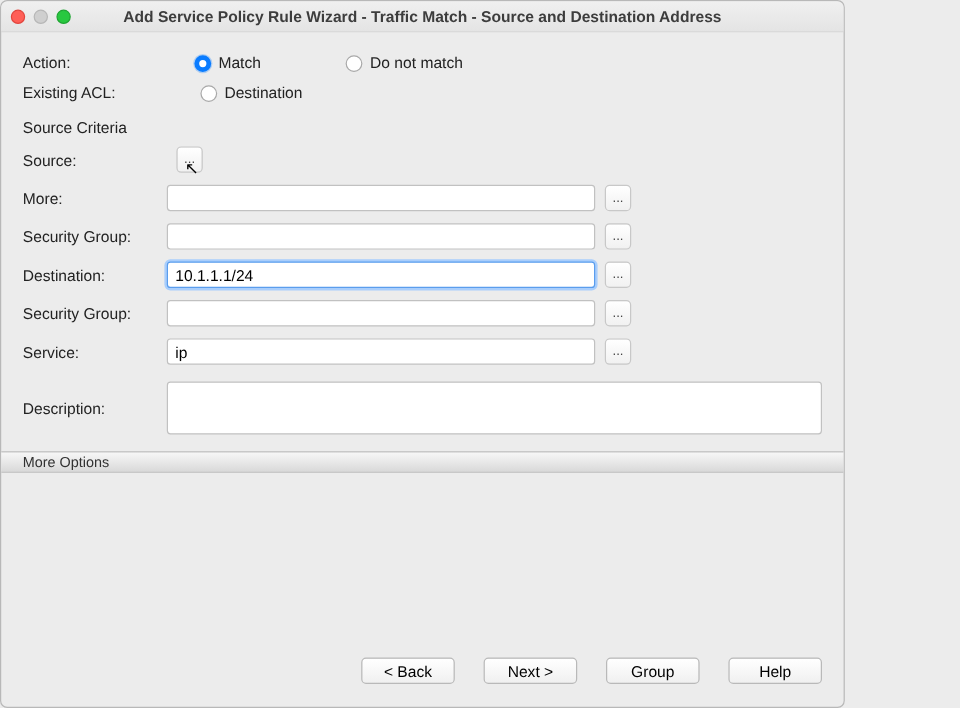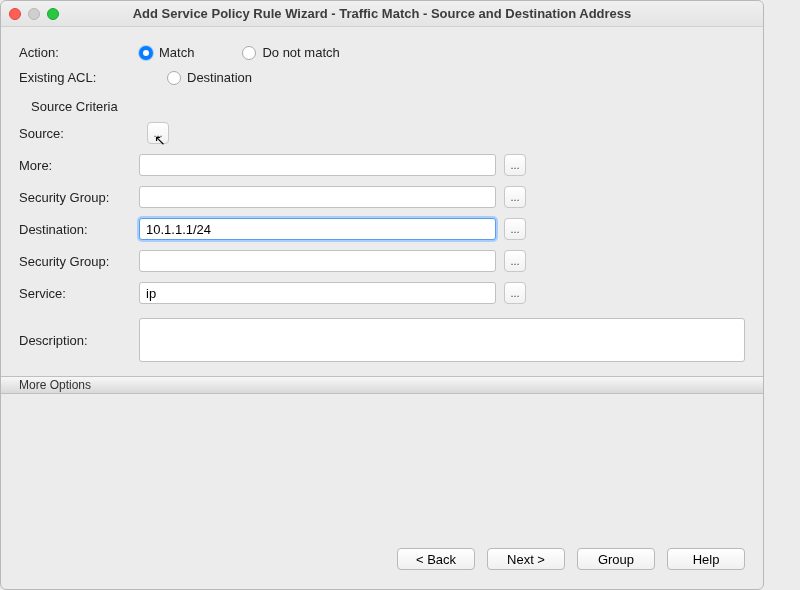--- a/index.html
+++ b/index.html
@@ -6,21 +6,21 @@
   html, body {
     margin: 0; padding: 0;
     width: 800px; height: 590px;
     font-family: -apple-system, "Helvetica Neue", Arial, sans-serif;
     font-size: 13px;
     color: #222;
     background: #ececec;
     overflow: hidden;
   }
   .window {
-    width: 764px; height: 590px;
+    width: 704px; height: 590px;
     display: flex; flex-direction: column;
     border: 1px solid #b8b8b8;
     border-radius: 6px;
     background: #ececec;
   }
   .titlebar {
     height: 26px;
     display: flex;
     align-items: center;
     padding: 0 8px;
@@ -51,34 +51,34 @@
     align-items: center;
     margin-bottom: 10px;
   }
   .label-col {
     width: 120px;
     flex-shrink: 0;
     font-size: 13px;
   }
   .radio-group { display: flex; gap: 48px; align-items:center;}
   .radio {
-    display: inline-flex; align-items: center; gap: 6px; cursor: pointer;
+    display: inline-flex; align-items: center; gap: 6px; cursor: pointer; margin-left: 23px;
   }
   .radio .bullet {
     width: 14px; height: 14px; border-radius:50%;
     border: 1px solid #a9a9a9; background:#fff;
     display:flex; align-items:center; justify-content:center;
   }
   .radio.selected .bullet {
     border: 4px solid #0a7cff; background:#fff; width:14px; height:14px;
     box-shadow: 0 0 0 1px #0a7cff44;
   }
   .section-head {
     font-size: 13px;
-    margin: 14px 0 8px 12px;
+    margin: 14px 0 8px 0;
   }
   input[type="text"], textarea {
     width: 357px;
     height: 22px;
     border: 1px solid #c1c1c1;
     border-radius: 3px;
     padding: 2px 6px;
     font-size: 13px;
     background: #fff;
   }
@@ -104,21 +104,21 @@
     border-bottom: 1px solid #bfbfbf;
     padding: 0 18px;
     display:flex; align-items:center;
     font-size:12px;
     color:#313131;
     cursor:pointer;
   }
   .footer {
     height: 50px;
     display:flex; justify-content:flex-end; align-items:center;
-    gap: 12px;
+    gap: 24px;
     padding: 0 18px 10px 0;
   }
   .btn {
     min-width: 78px; height: 22px;
     border: 1px solid #b9b9b9;
     border-radius: 4px;
     background: linear-gradient(#ffffff,#f0f0f0);
     font-size: 13px;
     cursor:pointer;
     padding: 0 12px;

